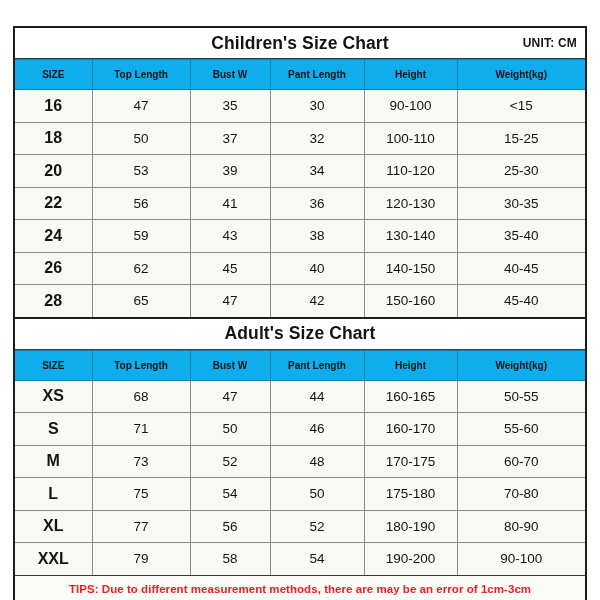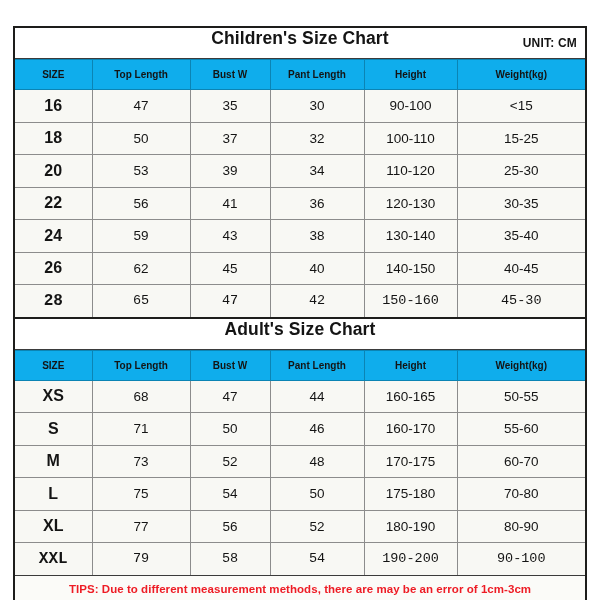--- a/index.html
+++ b/index.html
@@ -31,20 +31,21 @@
     border-bottom: none;
   }
 
   
   .title-band {
     position: relative;
     height: 30px;
     background: #ffffff;
     border-bottom: 1px solid #3b3b3b;
     display: flex;
+    align-items: center;
     justify-content: center;
   }
   .chart-title {
     font-size: 17.5px;
     font-weight: bold;
     color: #141414;
     letter-spacing: 0.1px;
   }
   .unit-label {
     position: absolute;
@@ -86,21 +87,21 @@
     height: 31.5px;
     font-size: 13.5px;
     font-weight: normal;
   }
   table.size-table td.size-cell {
     font-weight: bold;
     font-size: 16px;
   }
   table.size-table tbody tr td:first-child { border-left: none; }
   table.size-table tbody tr td:last-child  { border-right: none; margin-left: 22px; }
-  table.size-table tbody tr:last-child td  { border-bottom: none; font-family: Liberation Mono, monospace; }
+  table.size-table tbody tr:last-child td  { border-bottom: none; }
 
   
   col.c-size  { width: 77px; }
   col.c-top   { width: 98px; }
   col.c-bust  { width: 80px; }
   col.c-pant  { width: 94px; }
   col.c-hgt   { width: 93px; }
   col.c-wgt   { width: 128px; }
 
   
@@ -198,21 +199,21 @@
           <td>40</td>
           <td>140-150</td>
           <td>40-45</td>
         </tr>
         <tr>
           <td class="size-cell">28</td>
           <td>65</td>
           <td>47</td>
           <td>42</td>
           <td>150-160</td>
-          <td>45-30</td>
+          <td>45-40</td>
         </tr>
       </tbody>
     </table>
   </section>
 
   <section class="chart-block">
 
     <div class="title-band">
       <span class="chart-title">Adult's Size Chart</span>
     </div>

